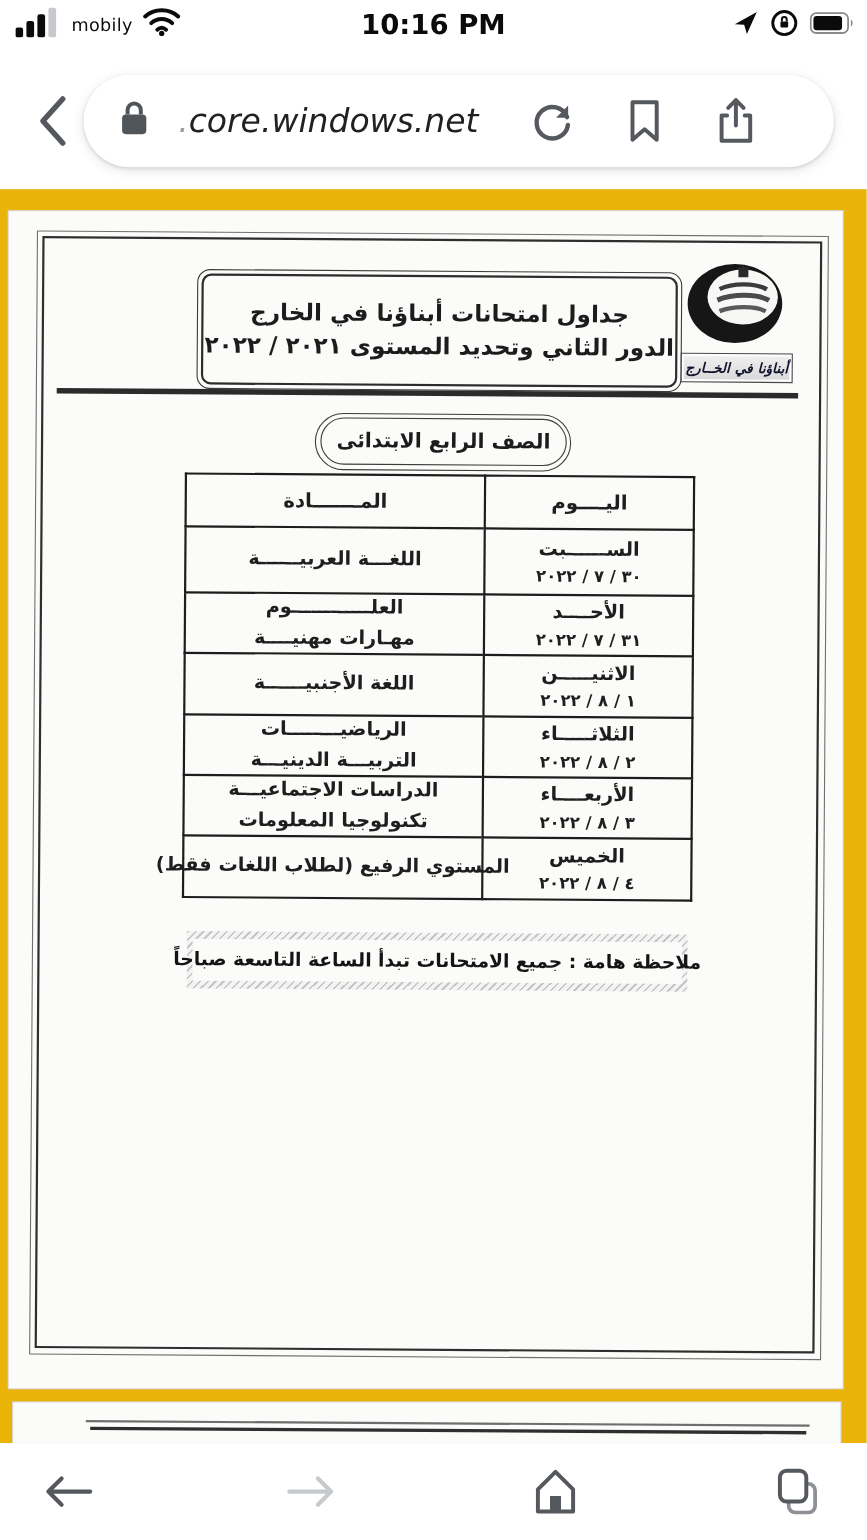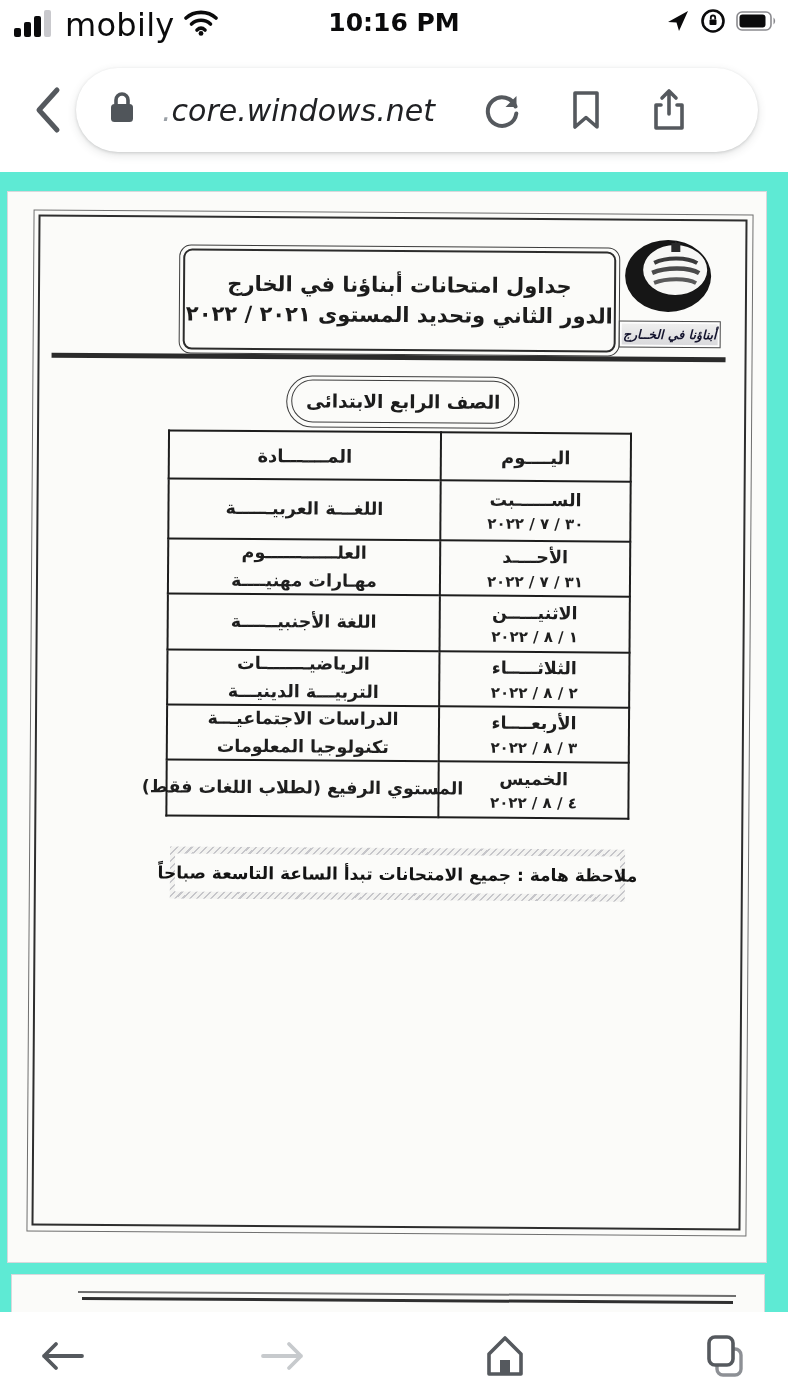--- a/index.html
+++ b/index.html
@@ -3,36 +3,36 @@
 <meta charset="utf-8">
 <style>
   html,body{margin:0;padding:0;}
   body{width:788px;height:1400px;position:relative;background:#fff;
        font-family:"DejaVu Sans","Liberation Sans",sans-serif;overflow:hidden;}
   span:empty,div.maybe:empty{display:none;}
 
   
   #status-bar{position:absolute;left:0;top:0;width:788px;height:48px;background:#fff;}
   .sb-left{position:absolute;left:14px;top:6px;display:flex;align-items:center;gap:9px;}
-  .sb-carrier{font-size:32px;color:#0b0b0c;font-weight:500;letter-spacing:.3px;}
+  .sb-carrier{font-size:16px;color:#0b0b0c;font-weight:500;letter-spacing:.3px;}
   .sb-time{position:absolute;left:0;right:0;top:8px;text-align:center;font-size:25px;font-weight:700;color:#0b0b0c;}
   .sb-right{position:absolute;right:10px;top:8px;display:flex;align-items:center;gap:10px;}
 
   
   #browser-bar{position:absolute;left:0;top:48px;width:788px;height:124px;background:#fff;display:flex;align-items:center;font-style:italic;}
   .back-chev{margin-left:24px;width:46px;height:60px;display:flex;align-items:center;justify-content:center;flex:none;}
   #omnibox{flex:1;height:84px;margin-left:6px;margin-right:30px;background:#fff;border-radius:44px;
            box-shadow:0 1px 3px rgba(60,64,67,.18),0 3px 10px rgba(60,64,67,.14);
            display:flex;align-items:center;padding:0 32px;gap:0;}
   .url-text{font-size:30px;color:#202124;margin-left:26px;white-space:nowrap;}
   .url-text .dim{color:#9aa0a6;}
   .ob-icon{flex:none;display:flex;align-items:center;justify-content:center;margin-left:46px;}
 
   
-  #viewer{position:absolute;left:0;top:172px;width:788px;height:1140px;background:#5eead4;}
+  #viewer{position:absolute;left:0;top:172px;width:788px;height:1140px;background:#eab308;}
   #page1{position:absolute;left:8px;top:20px;width:758px;height:1070px;background:#fbfbf9;
          box-shadow:0 0 0 1px #d8d8dc;}
   #page2{position:absolute;left:12px;top:1103px;width:752px;height:37px;background:#fbfbf9;box-shadow:0 0 0 1px #d8d8dc;}
   #page2 .p2line1{position:absolute;left:66px;right:28px;top:18px;border-top:2px solid #6e6e6e;transform:rotate(.35deg);}
   #page2 .p2line2{position:absolute;left:70px;right:31px;top:24px;border-top:3px solid #2f2f2f;transform:rotate(.35deg);}
 
   #frame-wrap{position:absolute;left:22px;top:20px;width:710px;height:1012px;
               border:1px solid #6f6f6f;padding:4px;transform:rotate(.4deg);transform-origin:50% 50%;}
   #frame{position:relative;width:calc(100% - 5px);height:calc(100% - 5px);border:2.5px solid #2e2e2e;direction:rtl;}
 

